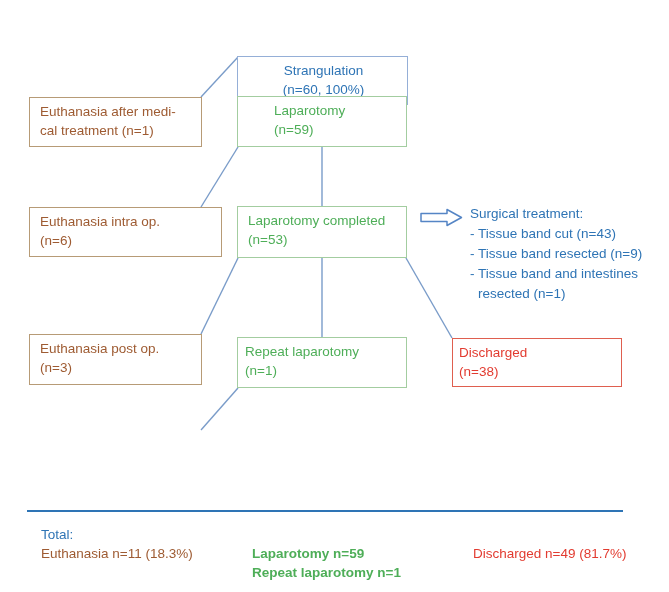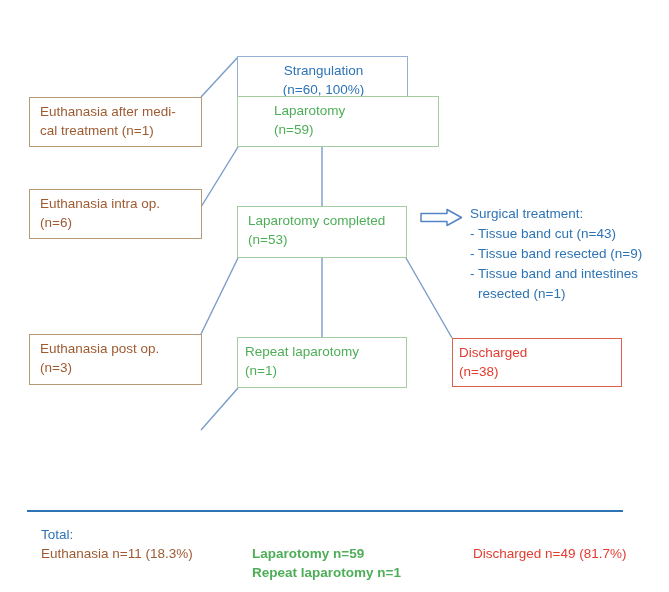--- a/index.html
+++ b/index.html
@@ -49,26 +49,26 @@
   <div class="box blue" style="left:237px;top:8px;width:171px;height:49px">
     <div>Strangulation</div>
     <div>(n=60, 100%)</div>
   </div>
 
   <div class="box brown" style="left:29px;top:97px;width:173px;height:50px">
     <div>Euthanasia after medi-</div>
     <div>cal treatment (n=1)</div>
   </div>
 
-  <div class="box green pad-center" style="left:237px;top:96px;width:202px;height:51px">
+  <div class="box green pad-center" style="left:237px;top:96px;width:170px;height:51px">
     <div>Laparotomy</div>
     <div>(n=59)</div>
   </div>
 
-  <div class="box brown" style="left:29px;top:189px;width:173px;height:50px">
+  <div class="box brown" style="left:29px;top:207px;width:193px;height:50px">
     <div>Euthanasia intra op.</div>
     <div>(n=6)</div>
   </div>
 
   <div class="box green" style="left:237px;top:206px;width:170px;height:52px">
     <div>Laparotomy completed</div>
     <div>(n=53)</div>
   </div>
 
   <div class="surgical">

